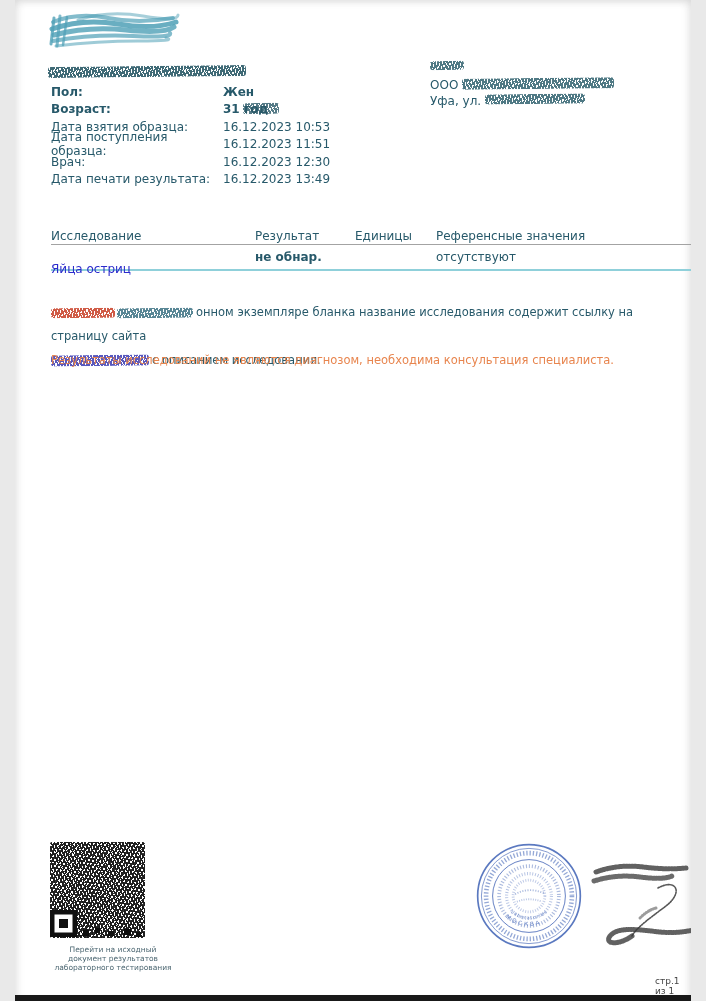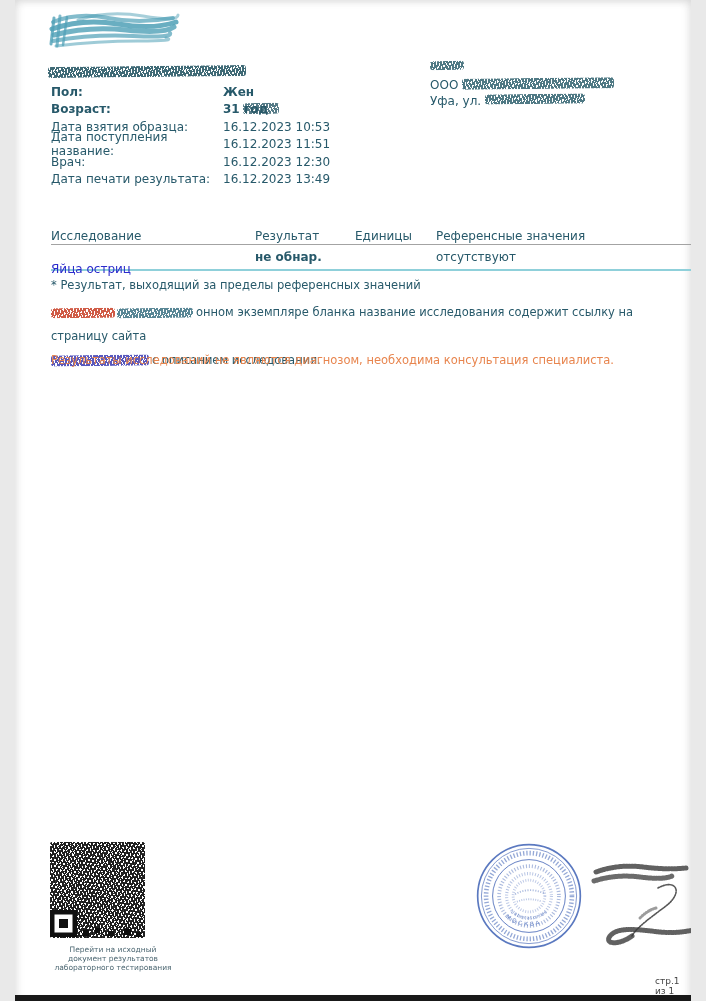--- a/index.html
+++ b/index.html
@@ -106,21 +106,21 @@
       <span class="val">
         <span>31 год</span>
         <span class="scrib age-scrib"></span>
       </span>
     </div>
     <div class="row">
       <span class="lbl">Дата взятия образца:</span>
       <span class="val">16.12.2023 10:53</span>
     </div>
     <div class="row">
-      <span class="lbl">Дата поступления название:</span>
+      <span class="lbl">Дата поступления образца:</span>
       <span class="val">16.12.2023 11:51</span>
     </div>
     <div class="row">
       <span class="lbl">Врач:</span>
       <span class="val">16.12.2023 12:30</span>
     </div>
     <div class="row">
       <span class="lbl">Дата печати результата:</span>
       <span class="val">16.12.2023 13:49</span>
     </div>
@@ -148,21 +148,20 @@
       <span class="c4">Референсные значения</span>
     </div>
     <div class="trow tdata">
       <span class="c1 link">Яйца остриц</span>
       <span class="c2 bold">не обнар.</span>
       <span class="c3"></span>
       <span class="c4">отсутствуют</span>
     </div>
   </div>
 
-  <div class="abs note1">* Результат, выходящий за пределы референсных значений</div>
 
   <div class="abs note2">
     <div>
       <span class="scrib sr"></span><span class="scrib st"></span><span>онном экземпляре бланка название исследования содержит ссылку на страницу сайта</span>
     </div>
     <div>
       <span class="scrib su"></span><span>с описанием исследования.</span>
     </div>
   </div>
 

